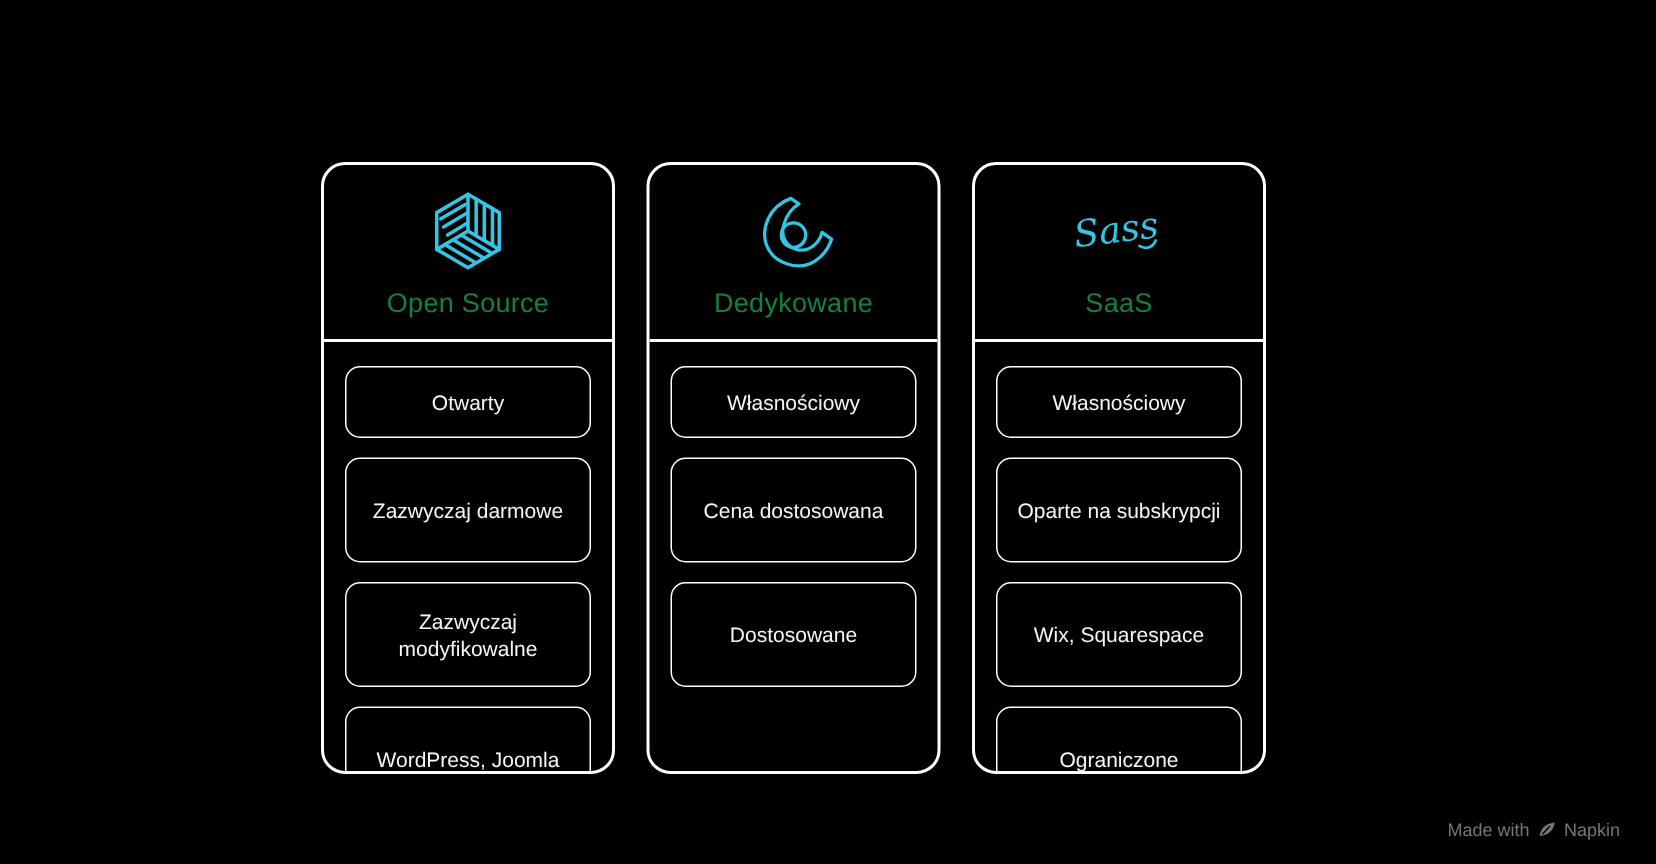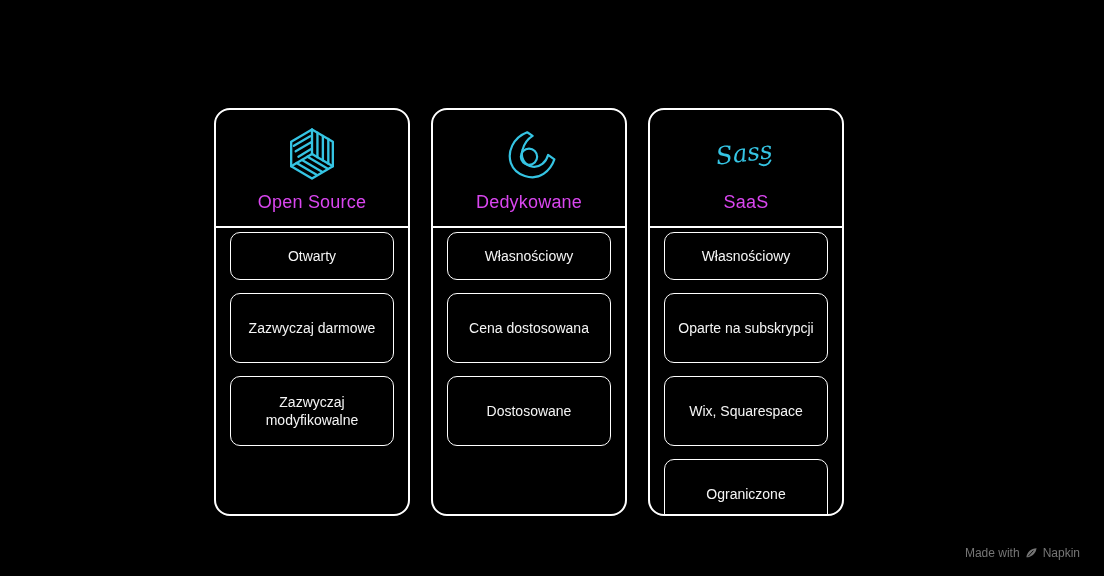--- a/index.html
+++ b/index.html
@@ -45,31 +45,31 @@
     flex: none;
   }
   .icon-wrap {
     width: 62px;
     height: 62px;
     display: flex;
     align-items: center;
     justify-content: center;
   }
   .card-title {
-    color: #d946ef;
+    color: #15803d;
     font-size: 18px;
     letter-spacing: 0.2px;
     white-space: nowrap;
   }
   .card-body {
     flex: 1;
     display: flex;
     flex-direction: column;
     gap: 13px;
-    padding: 4px 14px;
+    padding: 16px 14px;
   }
   .item {
     border: 1.5px solid #ffffff;
     border-radius: 10px;
     height: 70px;
     flex: none;
     display: flex;
     align-items: center;
     justify-content: center;
     text-align: center;
@@ -118,20 +118,21 @@
             <line x1="21" y1="38.5" x2="43" y2="51.5"></line>
             <line x1="27" y1="35" x2="49" y2="48"></line>
           </svg>
         </span>
         <div class="card-title">Open Source</div>
       </div>
       <div class="card-body">
         <div class="item">Otwarty</div>
         <div class="item">Zazwyczaj darmowe</div>
         <div class="item">Zazwyczaj modyfikowalne</div>
+        <div class="item">WordPress, Joomla</div>
       </div>
     </div>
 
     <div class="card">
       <div class="card-header">
         <span class="icon-wrap">
           <svg class="icon" width="58" height="58" viewBox="0 0 64 64" fill="none" stroke="#35c4e3" stroke-width="2.4" stroke-linejoin="round" stroke-linecap="round">
             <circle cx="32" cy="35" r="9"></circle>
             <path d="M 30,8 C 14,14 8,30 12,42 C 17,56 36,62 48,54 C 54,50 58,44 60,38 L 53,33 C 51,41 44,47 36,46 C 27,44.5 22,36 25,27 C 27,20 31,15 36,12 Z"></path>
           </svg>

